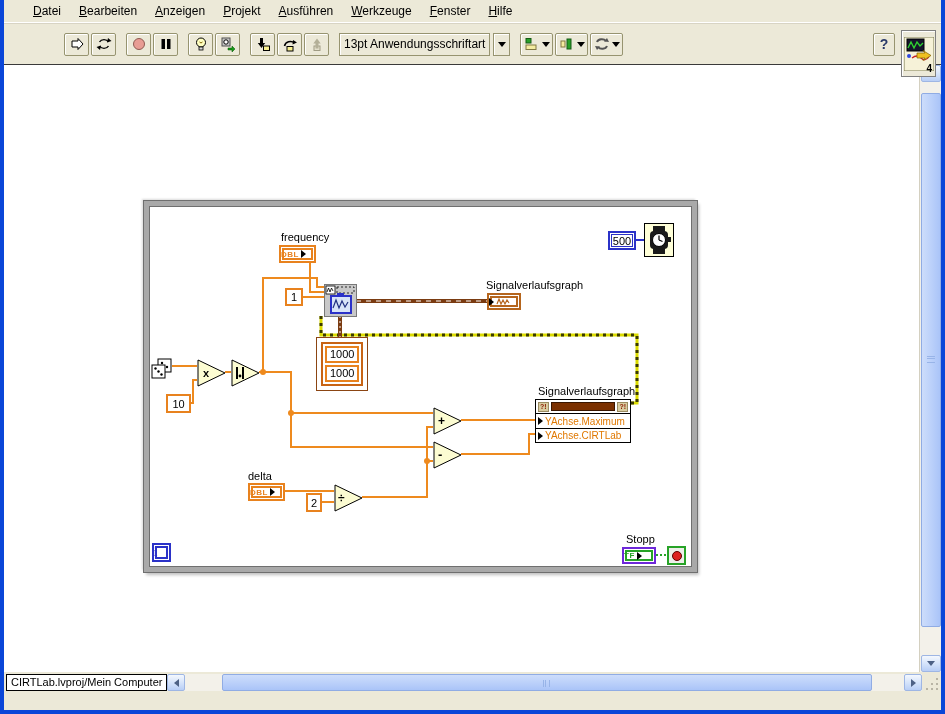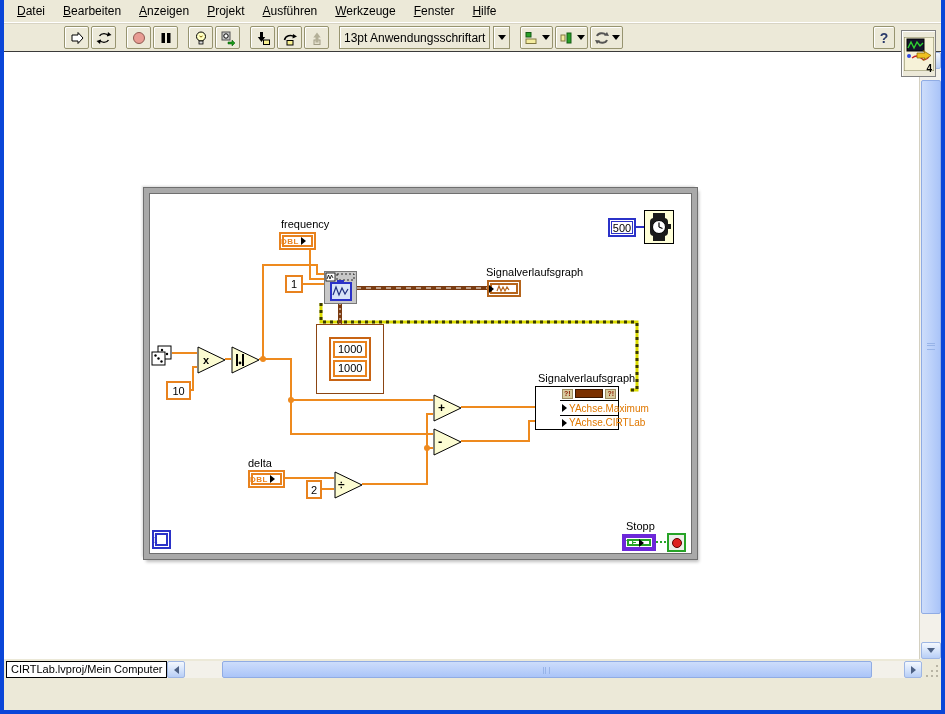--- a/index.html
+++ b/index.html
@@ -19,26 +19,26 @@
   .winbtn{width:21px;height:21px;border-radius:3px;border:1px solid #E8F0FC;position:relative;}
   .winbtn.minb,.winbtn.maxb{background:linear-gradient(135deg,#9DBCF8 0%,#3E70E0 50%,#1C4AC0 100%);}
   .winbtn.closeb{background:linear-gradient(135deg,#F4A988 0%,#E0603C 50%,#B83018 100%);}
   .minb::after{content:"";position:absolute;left:4px;bottom:4px;width:9px;height:3px;background:#fff;}
   .maxb::after{content:"";position:absolute;left:4px;top:4px;width:11px;height:10px;
     border:2px solid #fff;border-top-width:3px;}
   .closeb::before,.closeb::after{content:"";position:absolute;left:3px;top:8px;width:13px;height:3px;background:#fff;}
   .closeb::before{transform:rotate(45deg);}
   .closeb::after{transform:rotate(-45deg);}
   
-  .menubar{height:23px;display:flex;align-items:center;padding-left:4px;font-size:12px;color:#000;
+  .menubar{height:23px;display:flex;align-items:center;padding-left:20px;font-size:12px;color:#000;
     background:#ECE9D8;border-bottom:1px solid #FFFFFF;}
   .menu-item{padding:3px 9px 4px 9px;cursor:default;}
   .menu-item u{text-decoration:underline;}
   
-  .toolbar{height:29px;display:flex;align-items:center;padding:2px 2px 2px 60px;gap:2px;
+  .toolbar{height:42px;display:flex;align-items:center;padding:2px 2px 2px 60px;gap:2px;
     background:#ECE9D8;border-top:1px solid #D8D4C4;border-bottom:1px solid #3A3A3A;position:relative;}
   .tbtn{width:25px;height:23px;background:#ECE9D8;border:1px solid #979470;border-radius:2px;
     box-shadow:inset 1px 1px 0 #FFFFFF;display:flex;align-items:center;justify-content:center;flex:0 0 auto;}
   .tbtn svg{display:block;}
   .tgap{width:6px;flex:0 0 auto;}
   .fontbox{height:23px;display:flex;align-items:center;border:1px solid #979470;background:#ECE9D8;
     box-shadow:inset 1px 1px 0 #FFFFFF;padding:0 4px;font-size:12px;flex:0 0 auto;}
   .fontdrop{width:17px;height:23px;border:1px solid #979470;background:#ECE9D8;
     box-shadow:inset 1px 1px 0 #FFFFFF;display:flex;align-items:center;justify-content:center;margin-left:1px;}
   .caret{width:0;height:0;border-left:4px solid transparent;border-right:4px solid transparent;border-top:5px solid #000;}
@@ -52,35 +52,35 @@
   .canvasrow{display:flex;height:607px;background:#fff;}
   .canvas{position:relative;width:915px;height:607px;background:#fff;overflow:hidden;}
   
   .loop{position:absolute;left:140px;top:136px;width:553px;height:371px;
     border:5px solid #A9A9A9;box-shadow:0 0 0 1px #6F6F6F,inset 0 0 0 1px #6F6F6F,2px 3px 3px rgba(0,0,0,.25),-2px -2px 2px rgba(0,0,0,.15);}
   .wires{position:absolute;left:0;top:0;}
   .lbl{position:absolute;font-size:11px;color:#000;white-space:nowrap;background:transparent;}
   
   .term{position:absolute;background:#fff;display:flex;align-items:center;justify-content:flex-start;}
   .fr-orange{border:2px solid #E8821E;box-shadow:inset 0 0 0 1px #fff,inset 0 0 0 3px #E8821E;}
-  .fr-green{border:4px solid #6d28d9;box-shadow:inset 0 0 0 1px #fff,inset 0 0 0 3px #27A327;}
+  .fr-green{border:2px solid #6d28d9;box-shadow:inset 0 0 0 1px #fff,inset 0 0 0 3px #27A327;}
   .fr-blue{border:2px solid #2B32C8;box-shadow:inset 0 0 0 1px #fff,inset 0 0 0 3px #2B32C8;}
   .fr-brown{border:2px solid #B5651D;box-shadow:inset 0 0 0 1px #fff,inset 0 0 0 3px #B5651D;}
   .tlabel{font-size:8px;font-weight:bold;letter-spacing:.5px;}
   .tlabel.o{color:#E8821E;} .tlabel.g{color:#27A327;}
   .arr-r{width:0;height:0;border-left:5px solid #000;border-top:4px solid transparent;border-bottom:4px solid transparent;margin-left:2px;}
   .arr-l{width:0;height:0;border-left:5px solid #000;border-top:4px solid transparent;border-bottom:4px solid transparent;margin-right:2px;}
   .const{position:absolute;background:#fff;border:2px solid #E8821E;display:flex;align-items:center;justify-content:center;
     font-size:11px;color:#000;}
   .const.blue{border-color:#2B32C8;box-shadow:inset 0 0 0 1px #fff,inset 0 0 0 2px #2B32C8;}
-  .cluster{position:absolute;border:1px solid #8B4513;background:#fff;padding:12px;}
+  .cluster{position:absolute;border:1px solid #8B4513;background:#fff;padding:4px;}
   .cluster .inner{border:2px solid #C86414;padding:2px;display:flex;flex-direction:column;gap:2px;background:#fff;}
   .cluster .cbox{border:2px solid #E8821E;background:#fff;font-size:11px;padding:0 3px;line-height:13px;text-align:center;}
   
-  .pnode{position:absolute;width:84px;background:#fff;border:1px solid #000;padding-left:24px;}
+  .pnode{position:absolute;width:96px;background:#fff;border:1px solid #000;}
   .pnode .hdr{height:14px;display:flex;align-items:center;padding:1px 2px;border-bottom:1px solid #000;}
   .pnode .eg{font-size:7px;font-weight:bold;color:#8B1A00;background:#D8CCA0;border:1px solid #9A8A60;line-height:8px;padding:0 1px;}
   .pnode .bar{flex:1;height:9px;background:#7B3000;border:1px solid #3A1600;margin:0 2px;}
   .prow{height:14px;display:flex;align-items:center;font-size:10px;color:#E07800;}
   .prow + .prow{border-top:1px solid #000;}
   .trinode{position:absolute;}
   .iter{position:absolute;font-family:"Liberation Serif",serif;font-weight:bold;font-size:12px;color:#2B32C8;}
   .cond{position:absolute;width:19px;height:19px;border:2px solid #27A327;background:#EEEEEA;
     display:flex;align-items:center;justify-content:center;}
   .cond .dot{width:10px;height:10px;border-radius:50%;background:#DE2020;border:1px solid #5A0000;}

